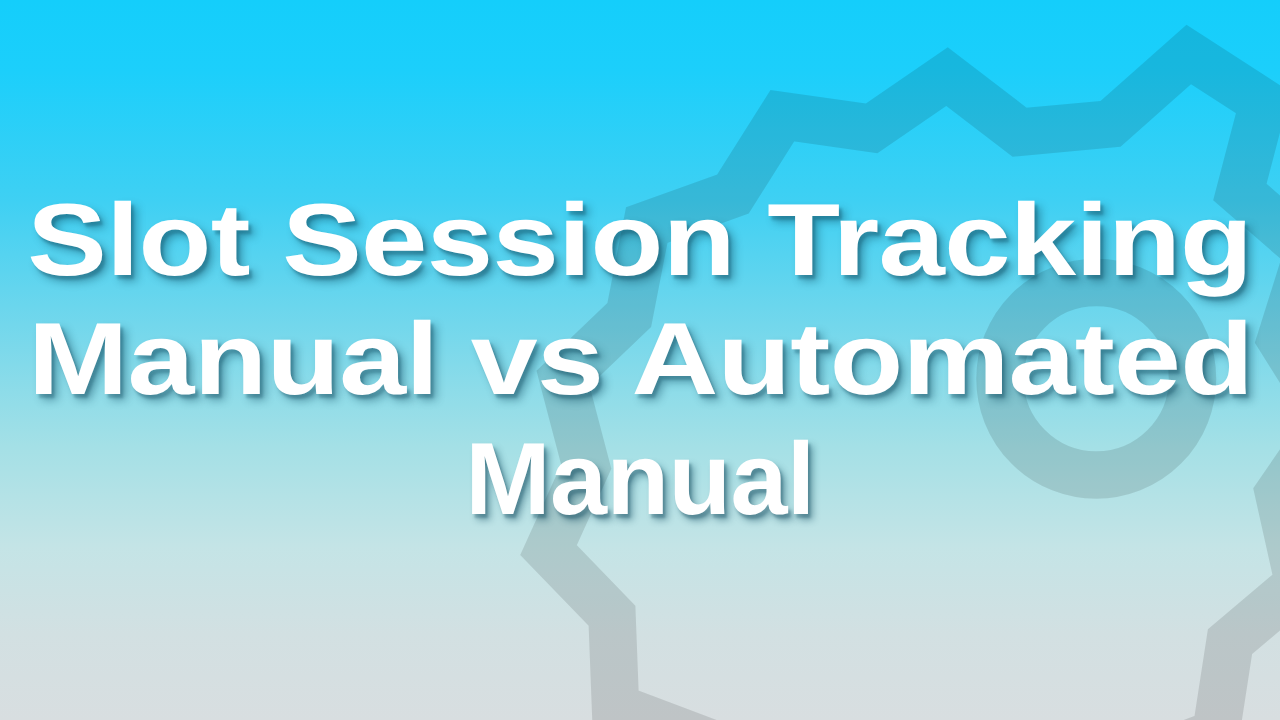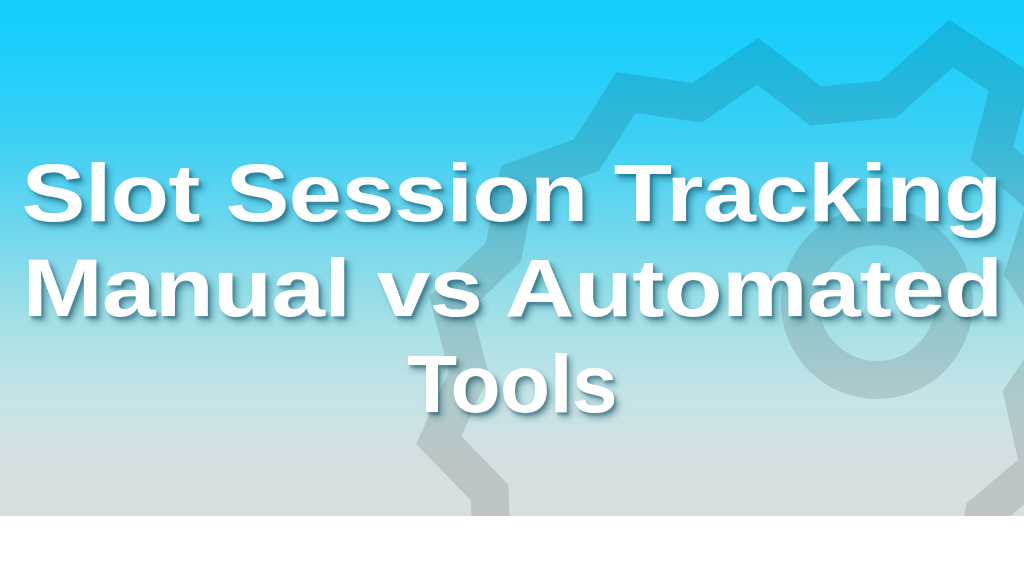--- a/index.html
+++ b/index.html
@@ -4,21 +4,21 @@
 <title>Slot Session Tracking</title>
 <style>
   html, body {
     margin: 0;
     padding: 0;
     background: #ffffff;
   }
   #banner {
     position: relative;
     width: 1024px;
-    height: 516px;
+    height: 576px;
     overflow: hidden;
     font-family: "Liberation Sans", "DejaVu Sans", sans-serif;
     background: linear-gradient(180deg,
         #14cefb 0%,
         #1ccffb 10%,
         #3fd0f3 28%,
         #72d7ec 45%,
         #a4e0e6 62%,
         #c4e4e6 76%,
         #d2e0e2 88%,
@@ -118,16 +118,16 @@
                L 888.5 99.1
                Z"></path>
 
       <circle class="gear-hub" cx="877" cy="303" r="77"></circle>
     </g>
   </svg>
 
   <div id="headline">
     <span class="hl-line l1" style="transform: scaleX(1.1644);">Slot Session Tracking</span>
     <span class="hl-line l2" style="transform: scaleX(1.1737);">Manual vs Automated</span>
-    <span class="hl-line l3">Tools</span>
+    <span class="hl-line l3">Manual</span>
   </div>
 
 </div>
 
 </body></html>

